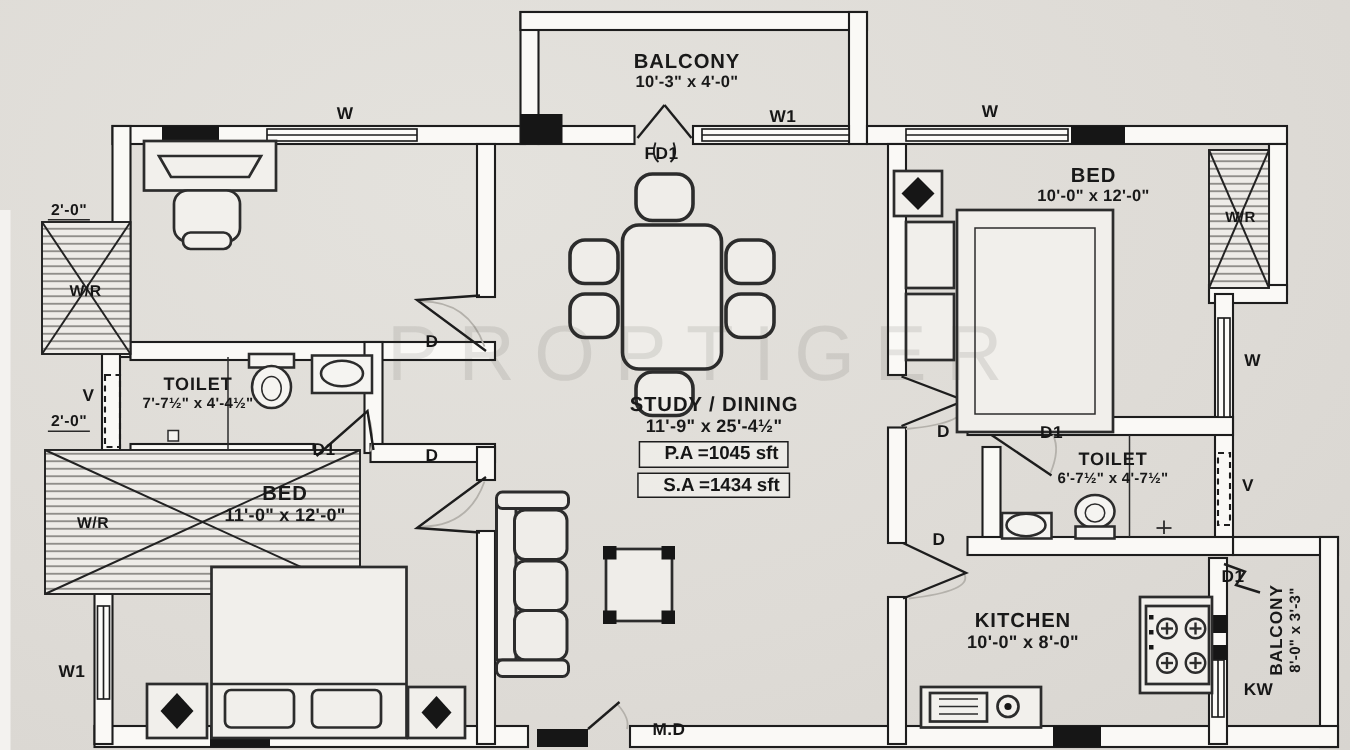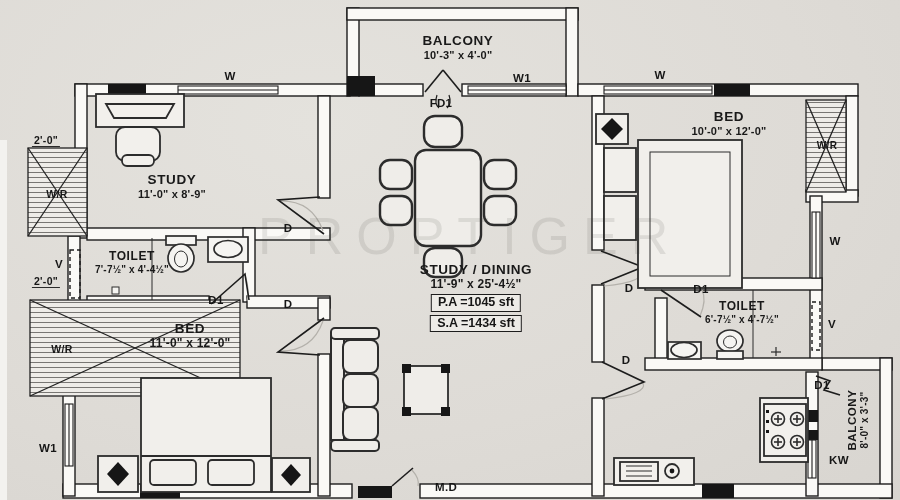--- a/index.html
+++ b/index.html
@@ -4,21 +4,21 @@
 <style>
   html,body{margin:0;padding:0;background:#b9b6b1}
   .plan{position:relative;width:900px;height:500px;overflow:hidden;
         background:radial-gradient(ellipse at 35% 25%, #e4e2dd 0%, #dedbd6 60%, #d8d5d0 100%);
         font-family:"Liberation Sans", sans-serif;}
   .plan svg{position:absolute;left:0;top:0}
   .room{position:absolute;transform:translateX(-50%);text-align:center;color:#191919;
         line-height:1.15;white-space:nowrap;display:flex;flex-direction:column;align-items:center}
   .rn{display:block;font-weight:bold;font-size:13.5px;letter-spacing:.6px}
   .rd{display:block;font-weight:bold;font-size:11px;letter-spacing:.2px}
-  .area-box{display:inline-block;border:1.6px solid #1d1d1d;padding:0 6px 1px 6px;font-weight:bold;
+  .area-box{display:inline-block;border:1.6px solid #1d1d1d;padding:0 6px 1px 16px;font-weight:bold;
         font-size:12.5px;margin-top:3px;background:rgba(250,249,246,.5);color:#161616}
   .mk{position:absolute;transform:translateX(-50%);font-weight:bold;font-size:11.5px;color:#161616;
       white-space:nowrap;letter-spacing:.3px}
   .dim{font-size:10.5px;border-bottom:1.2px solid #2a2a2a;padding:0 2px}
   .vert{transform:translate(-50%,-50%) rotate(-90deg)}
   .wm{position:absolute;left:258px;top:206px;font-size:52px;font-weight:normal;letter-spacing:13px;
       color:rgba(55,53,50,.11);white-space:nowrap}
   .edge{position:absolute;left:0;top:140px;width:7px;height:360px;background:#f3f2ef}
 </style>
 </head>
@@ -255,24 +255,20 @@
   </svg>
 
   <div class="edge"></div>
   <div class="wm">PROPTIGER</div>
 
   <div class="room" style="left:458px;top:33px">
     <span class="rn">BALCONY</span>
     <span class="rd">10'-3" x 4'-0"</span>
   </div>
 
-  <div class="room" style="left:172px;top:172px">
-    <span class="rn">STUDY</span>
-    <span class="rd">11'-0" x 8'-9"</span>
-  </div>
 
   <div class="room" style="left:132px;top:250px">
     <span class="rn" style="font-size:12px">TOILET</span>
     <span class="rd" style="font-size:10px">7'-7½" x 4'-4½"</span>
   </div>
 
   <div class="room" style="left:190px;top:321px">
     <span class="rn">BED</span>
     <span class="rd" style="font-size:12px">11'-0" x 12'-0"</span>
   </div>
@@ -287,20 +283,24 @@
   <div class="room" style="left:729px;top:109px">
     <span class="rn">BED</span>
     <span class="rd">10'-0" x 12'-0"</span>
   </div>
 
   <div class="room" style="left:742px;top:300px">
     <span class="rn" style="font-size:12px">TOILET</span>
     <span class="rd" style="font-size:10px">6'-7½" x 4'-7½"</span>
   </div>
 
+  <div class="room" style="left:682px;top:406px">
+    <span class="rn">KITCHEN</span>
+    <span class="rd" style="font-size:12px">10'-0" x 8'-0"</span>
+  </div>
 
   <div class="room vert" style="left:858px;top:420px">
     <span class="rn" style="font-size:11.5px">BALCONY</span>
     <span class="rd" style="font-size:10px">8'-0" x 3'-3"</span>
   </div>
 
   <span class="mk" style="left:230px;top:70px">W</span>
   <span class="mk" style="left:660px;top:69px">W</span>
   <span class="mk" style="left:835px;top:235px">W</span>
 

